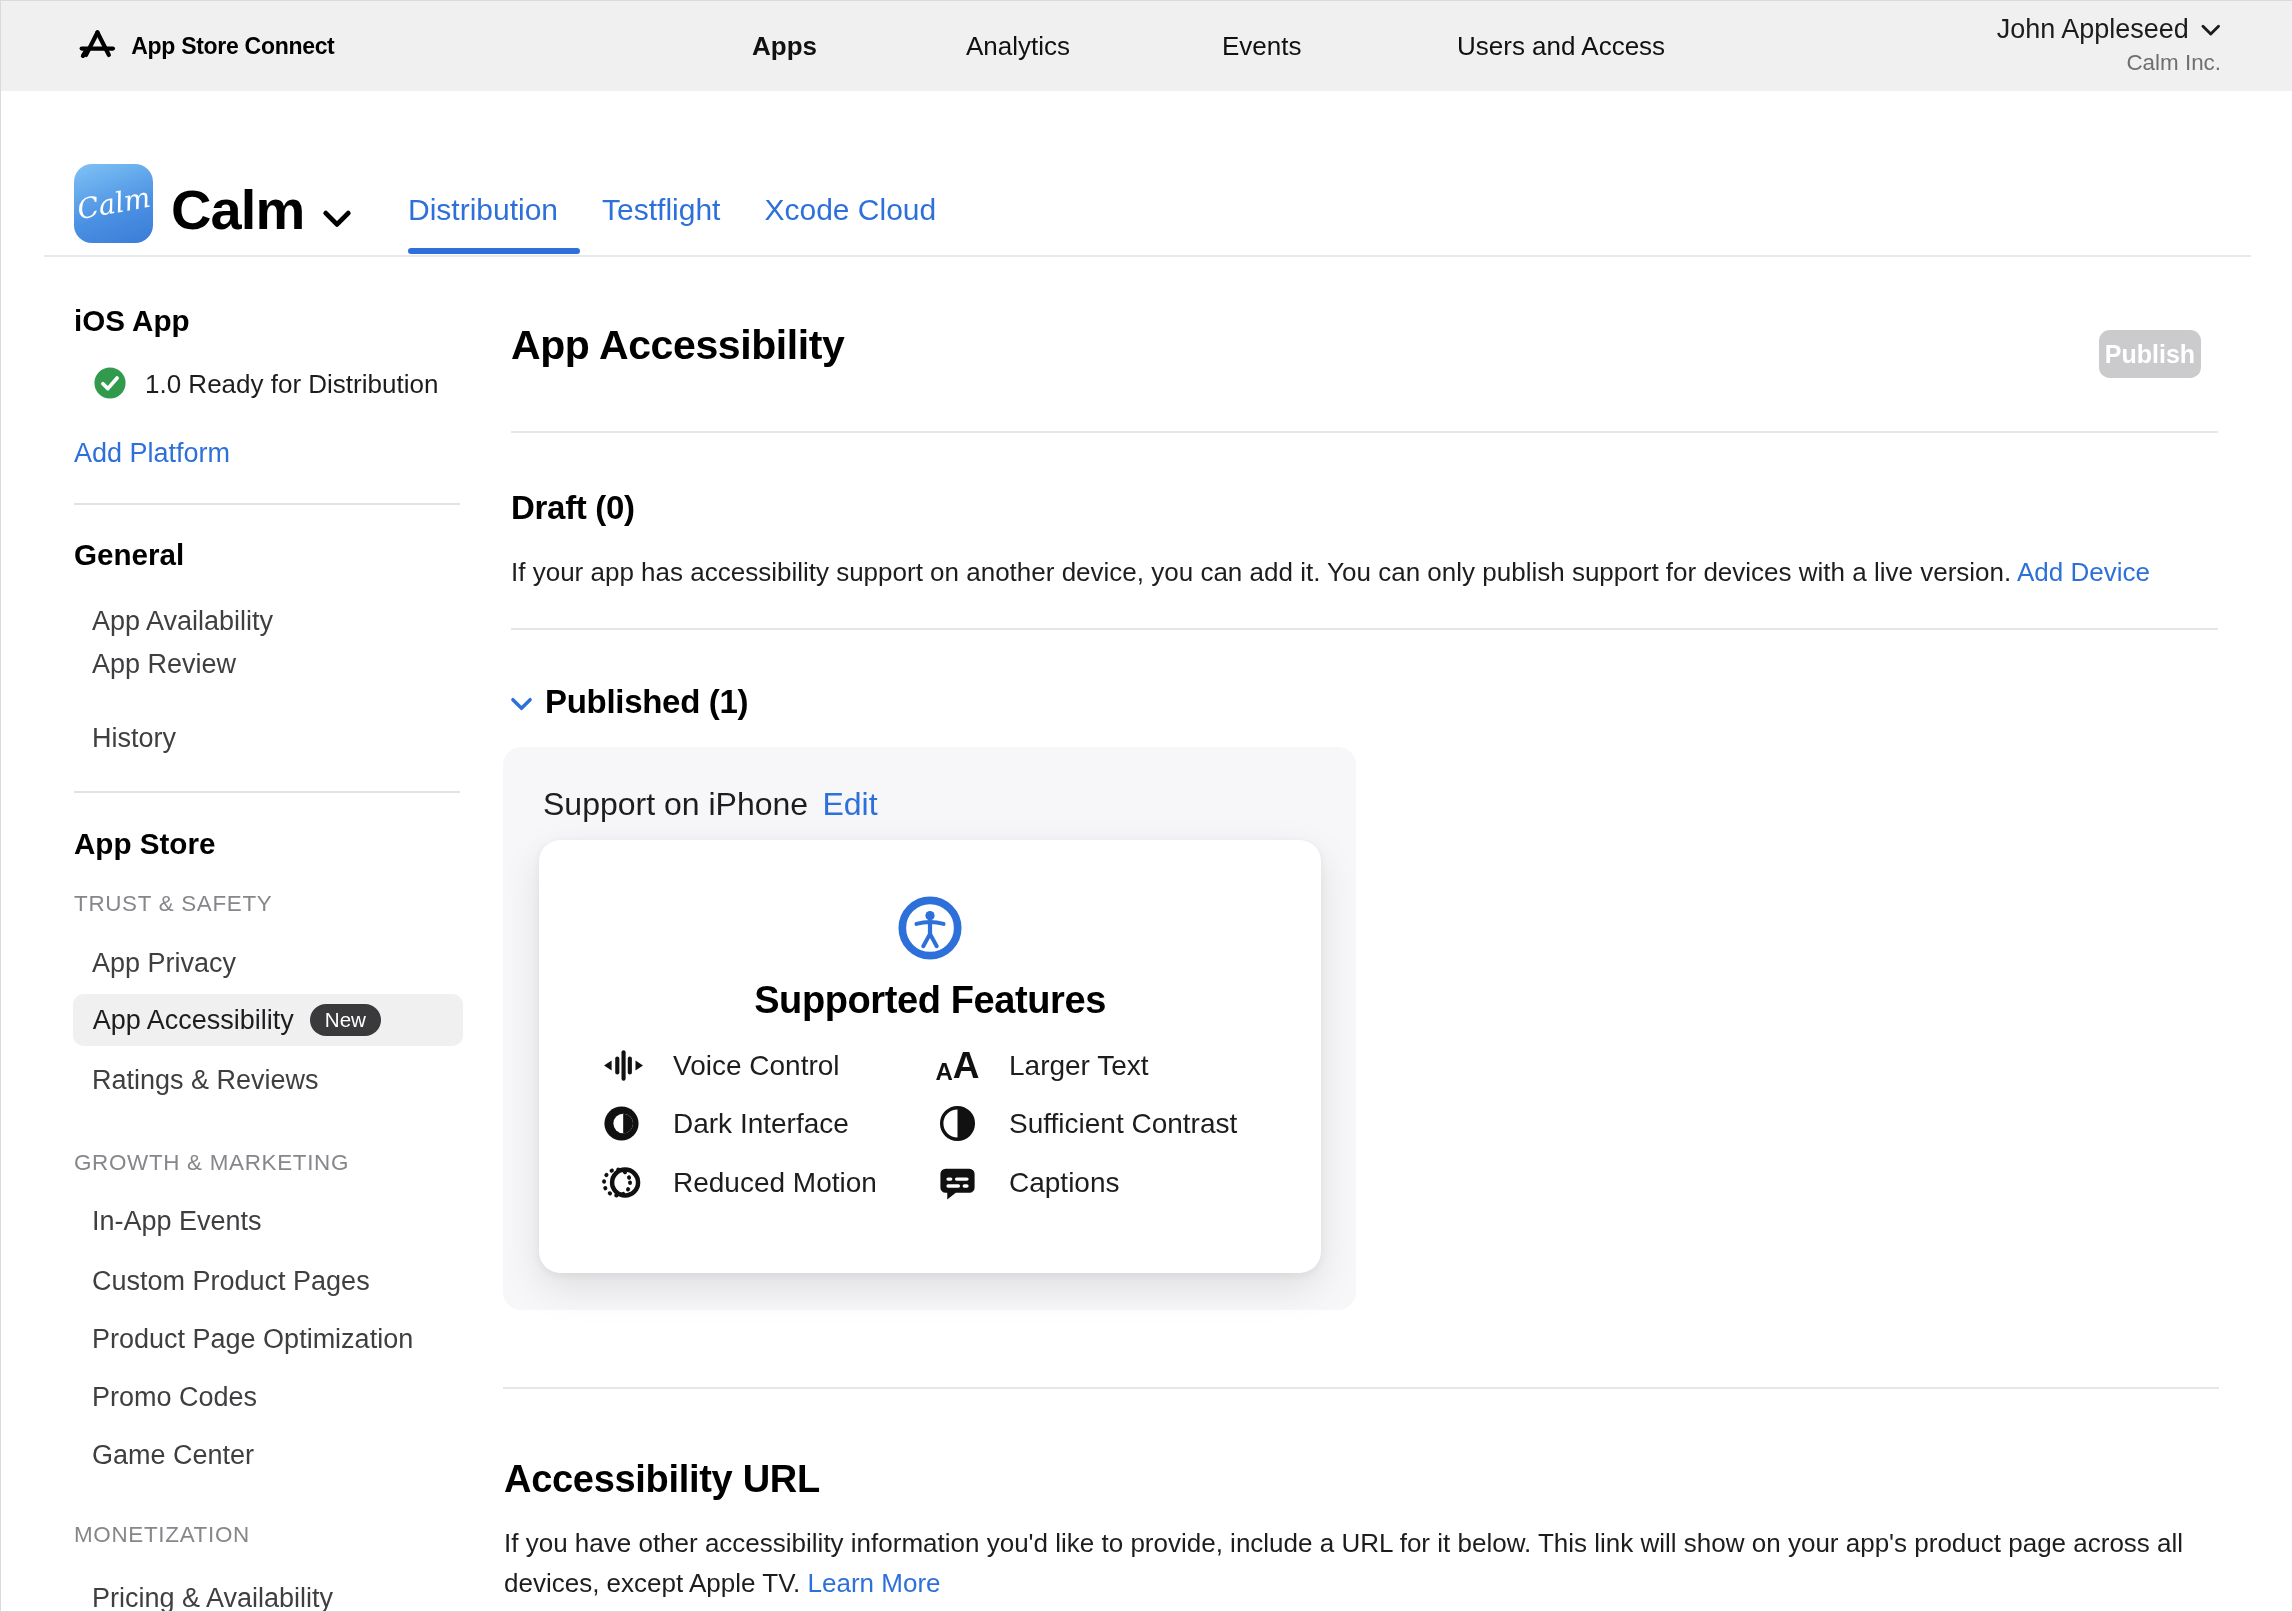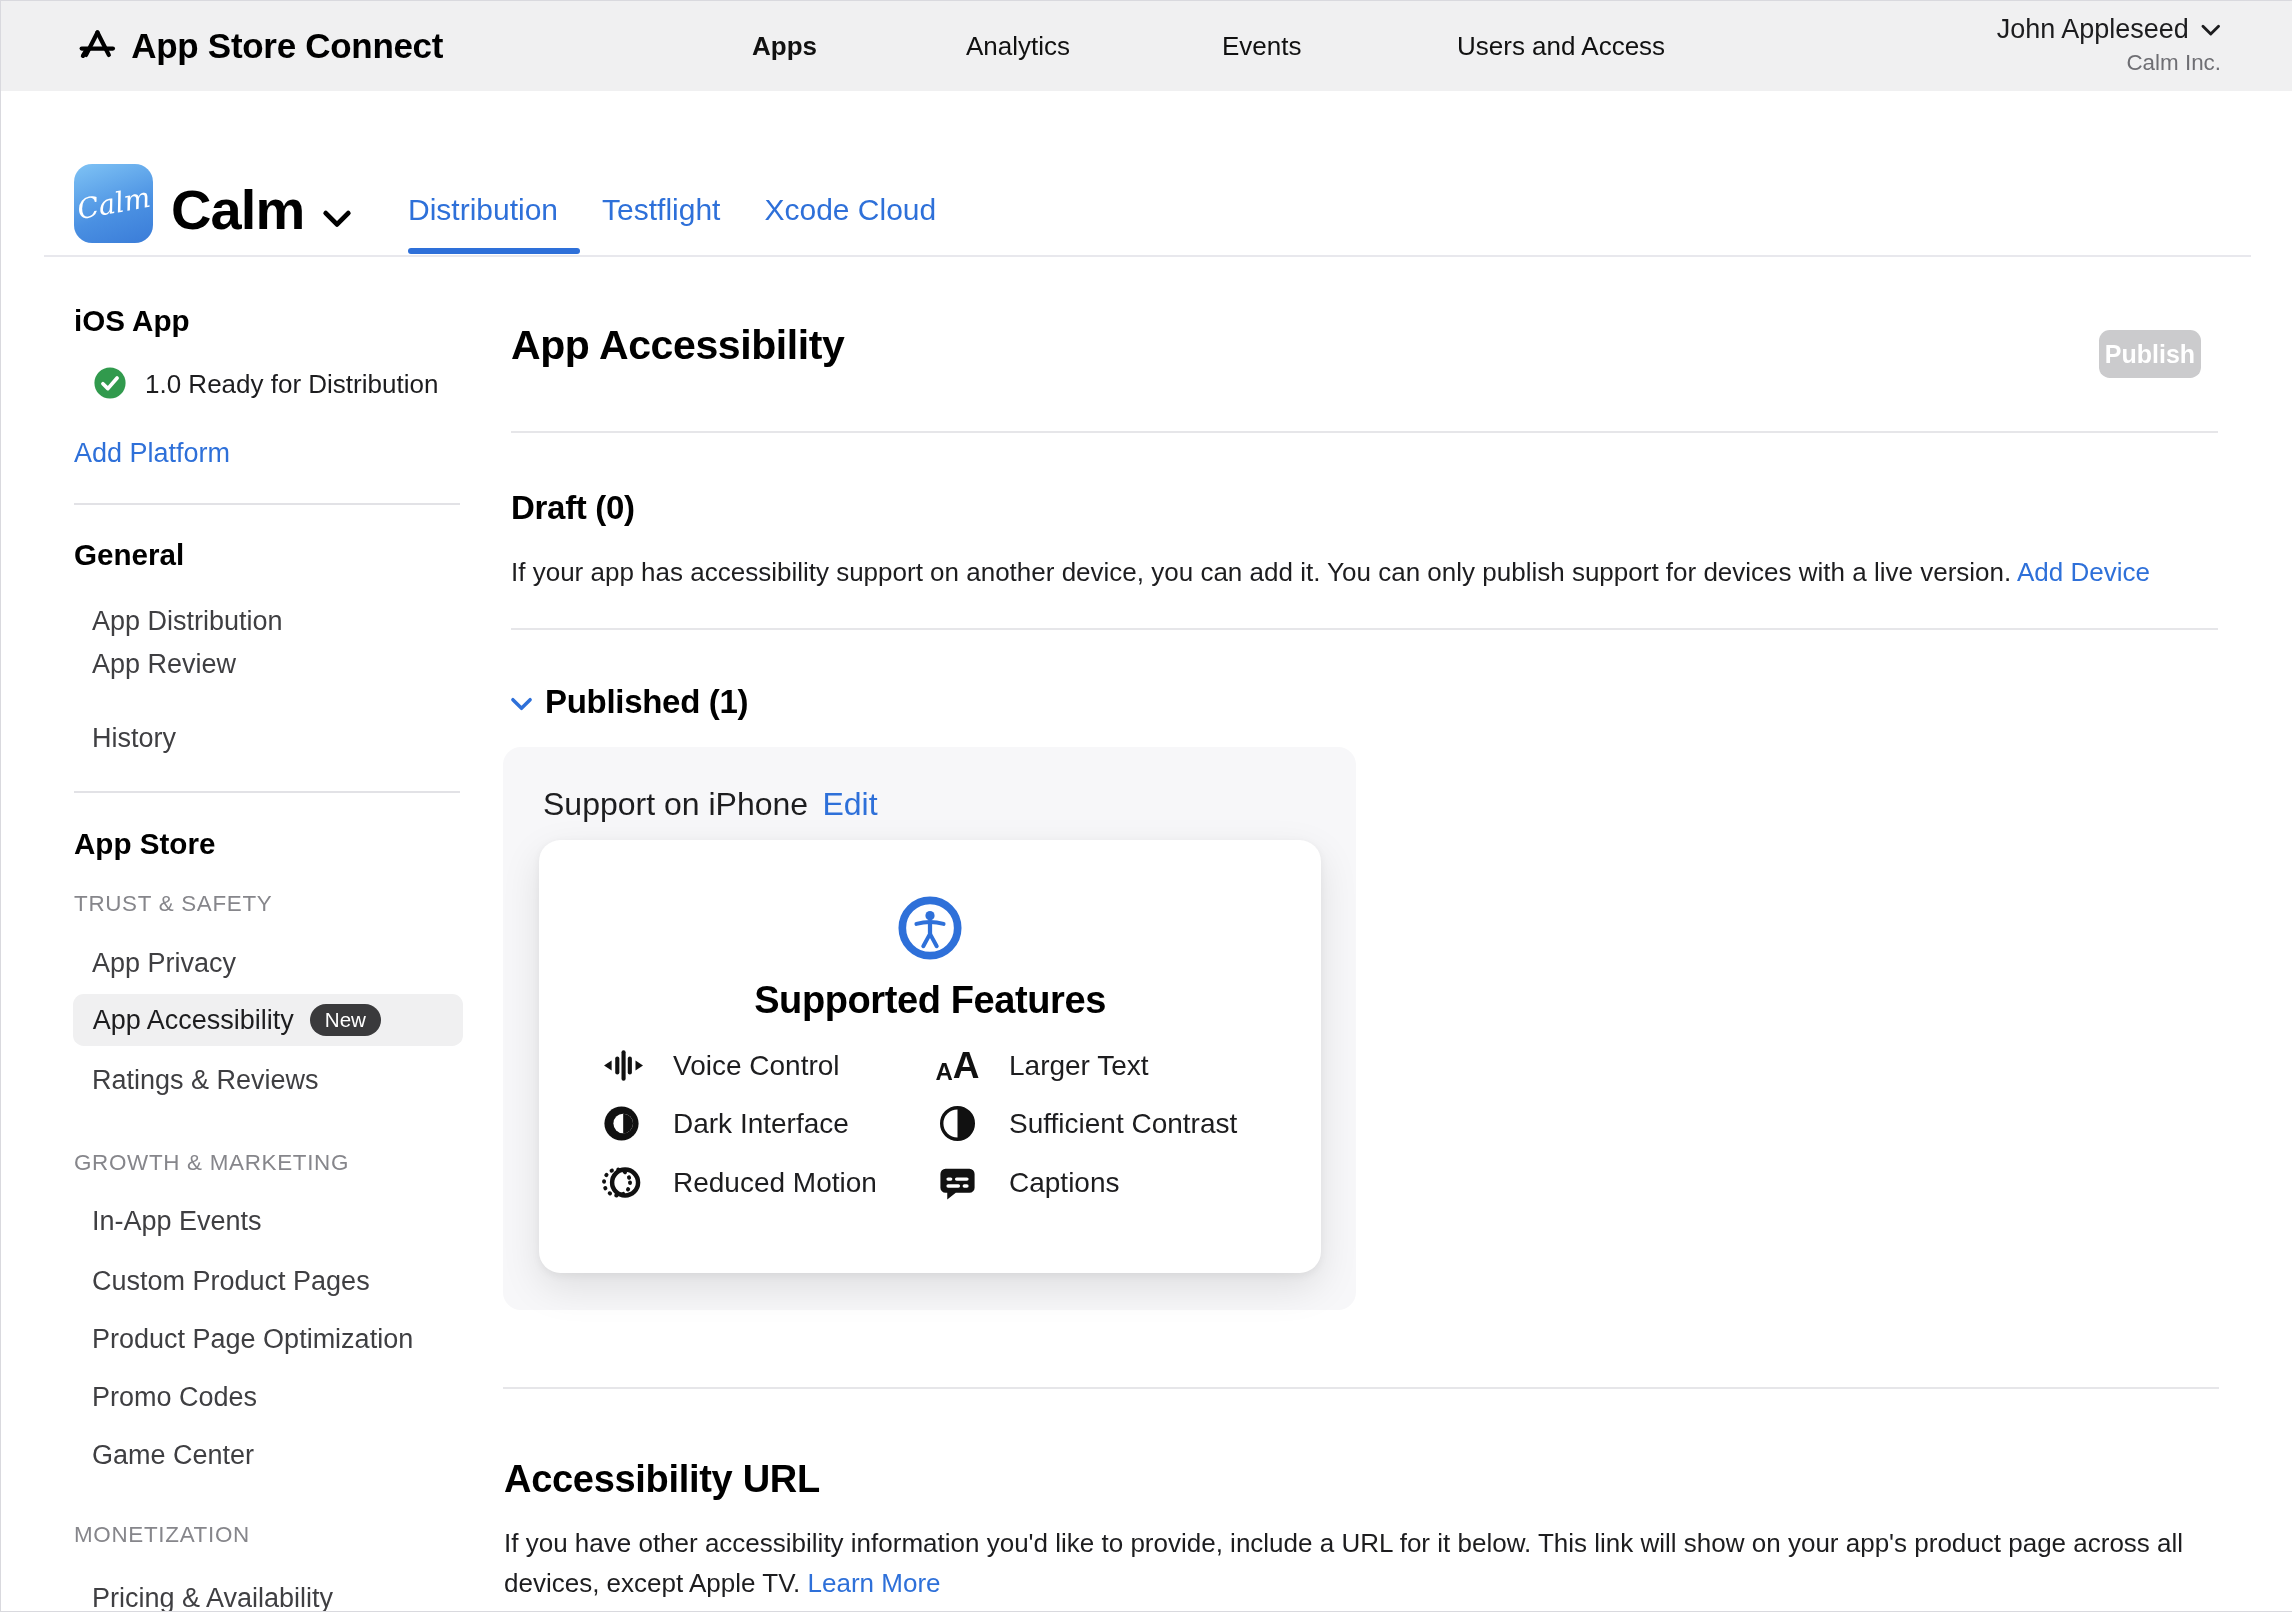--- a/index.html
+++ b/index.html
@@ -3,21 +3,21 @@
 <meta charset="utf-8">
 <style>
   * { margin:0; padding:0; box-sizing:border-box; }
   html,body { background:#ffffff; }
   body { font-family:"Liberation Sans","DejaVu Sans",sans-serif; color:#1d1d1f; }
   .page { position:relative; width:2293px; height:1612px; background:#fff; overflow:hidden; border:0.9px solid #d9d9de; }
 
   
   .topbar { position:absolute; left:0; top:0; width:2293px; height:90px; background:#f0f0f1; }
   .brand { position:absolute; left:75px; top:0; height:90px; display:flex; align-items:center; gap:14.3px; }
-  .brand-title { font-size:35px; font-weight:700; letter-spacing:-0.3px; color:#000; }
+  .brand-title { font-size:23px; font-weight:700; letter-spacing:-0.3px; color:#000; }
   .nav-item { position:absolute; top:0; height:90px; display:flex; align-items:center; font-size:26px; color:#111; cursor:pointer; }
   .nav-apps { left:751px; font-weight:700; }
   .nav-analytics { left:965px; }
   .nav-trends { left:1221px; }
   .nav-users { left:1456px; }
   .user-block { position:absolute; right:73px; top:12.5px; text-align:right; }
   .user-name { font-size:27px; color:#1d1d1f; display:flex; align-items:center; justify-content:flex-end; gap:10.7px; }
   .user-org { font-size:22.4px; color:#6e6e73; margin-top:5.4px; }
 
   
@@ -136,21 +136,21 @@
           <circle cx="12" cy="12" r="11" fill="#319a4d"></circle>
           <path d="M7 12.5 L10.5 16 L17 8.5" fill="none" stroke="#fff" stroke-width="2.6" stroke-linecap="round" stroke-linejoin="round"></path>
         </svg>
     </span>
     <span class="status-text">1.0 Ready for Distribution</span>
   </div>
   <div class="side-link">Add Platform</div>
   <div class="side-divider" style="top:502px;"></div>
 
   <div class="side-head" style="top:537px;">General</div>
-  <div class="side-item" style="top:605px;">App Distribution</div>
+  <div class="side-item" style="top:605px;">App Availability</div>
   <div class="side-item" style="top:648px;">App Review</div>
   <div class="side-item" style="top:722px;">History</div>
   <div class="side-divider" style="top:790px;"></div>
 
   <div class="side-head" style="top:826px;">App Store</div>
   <div class="side-label" style="top:890px;">TRUST &amp; SAFETY</div>
   <div class="side-item" style="top:947px;">App Privacy</div>
   <div class="side-selected">
     <span class="lbl">App Accessibility</span>
     <span class="badge-new">New</span>

